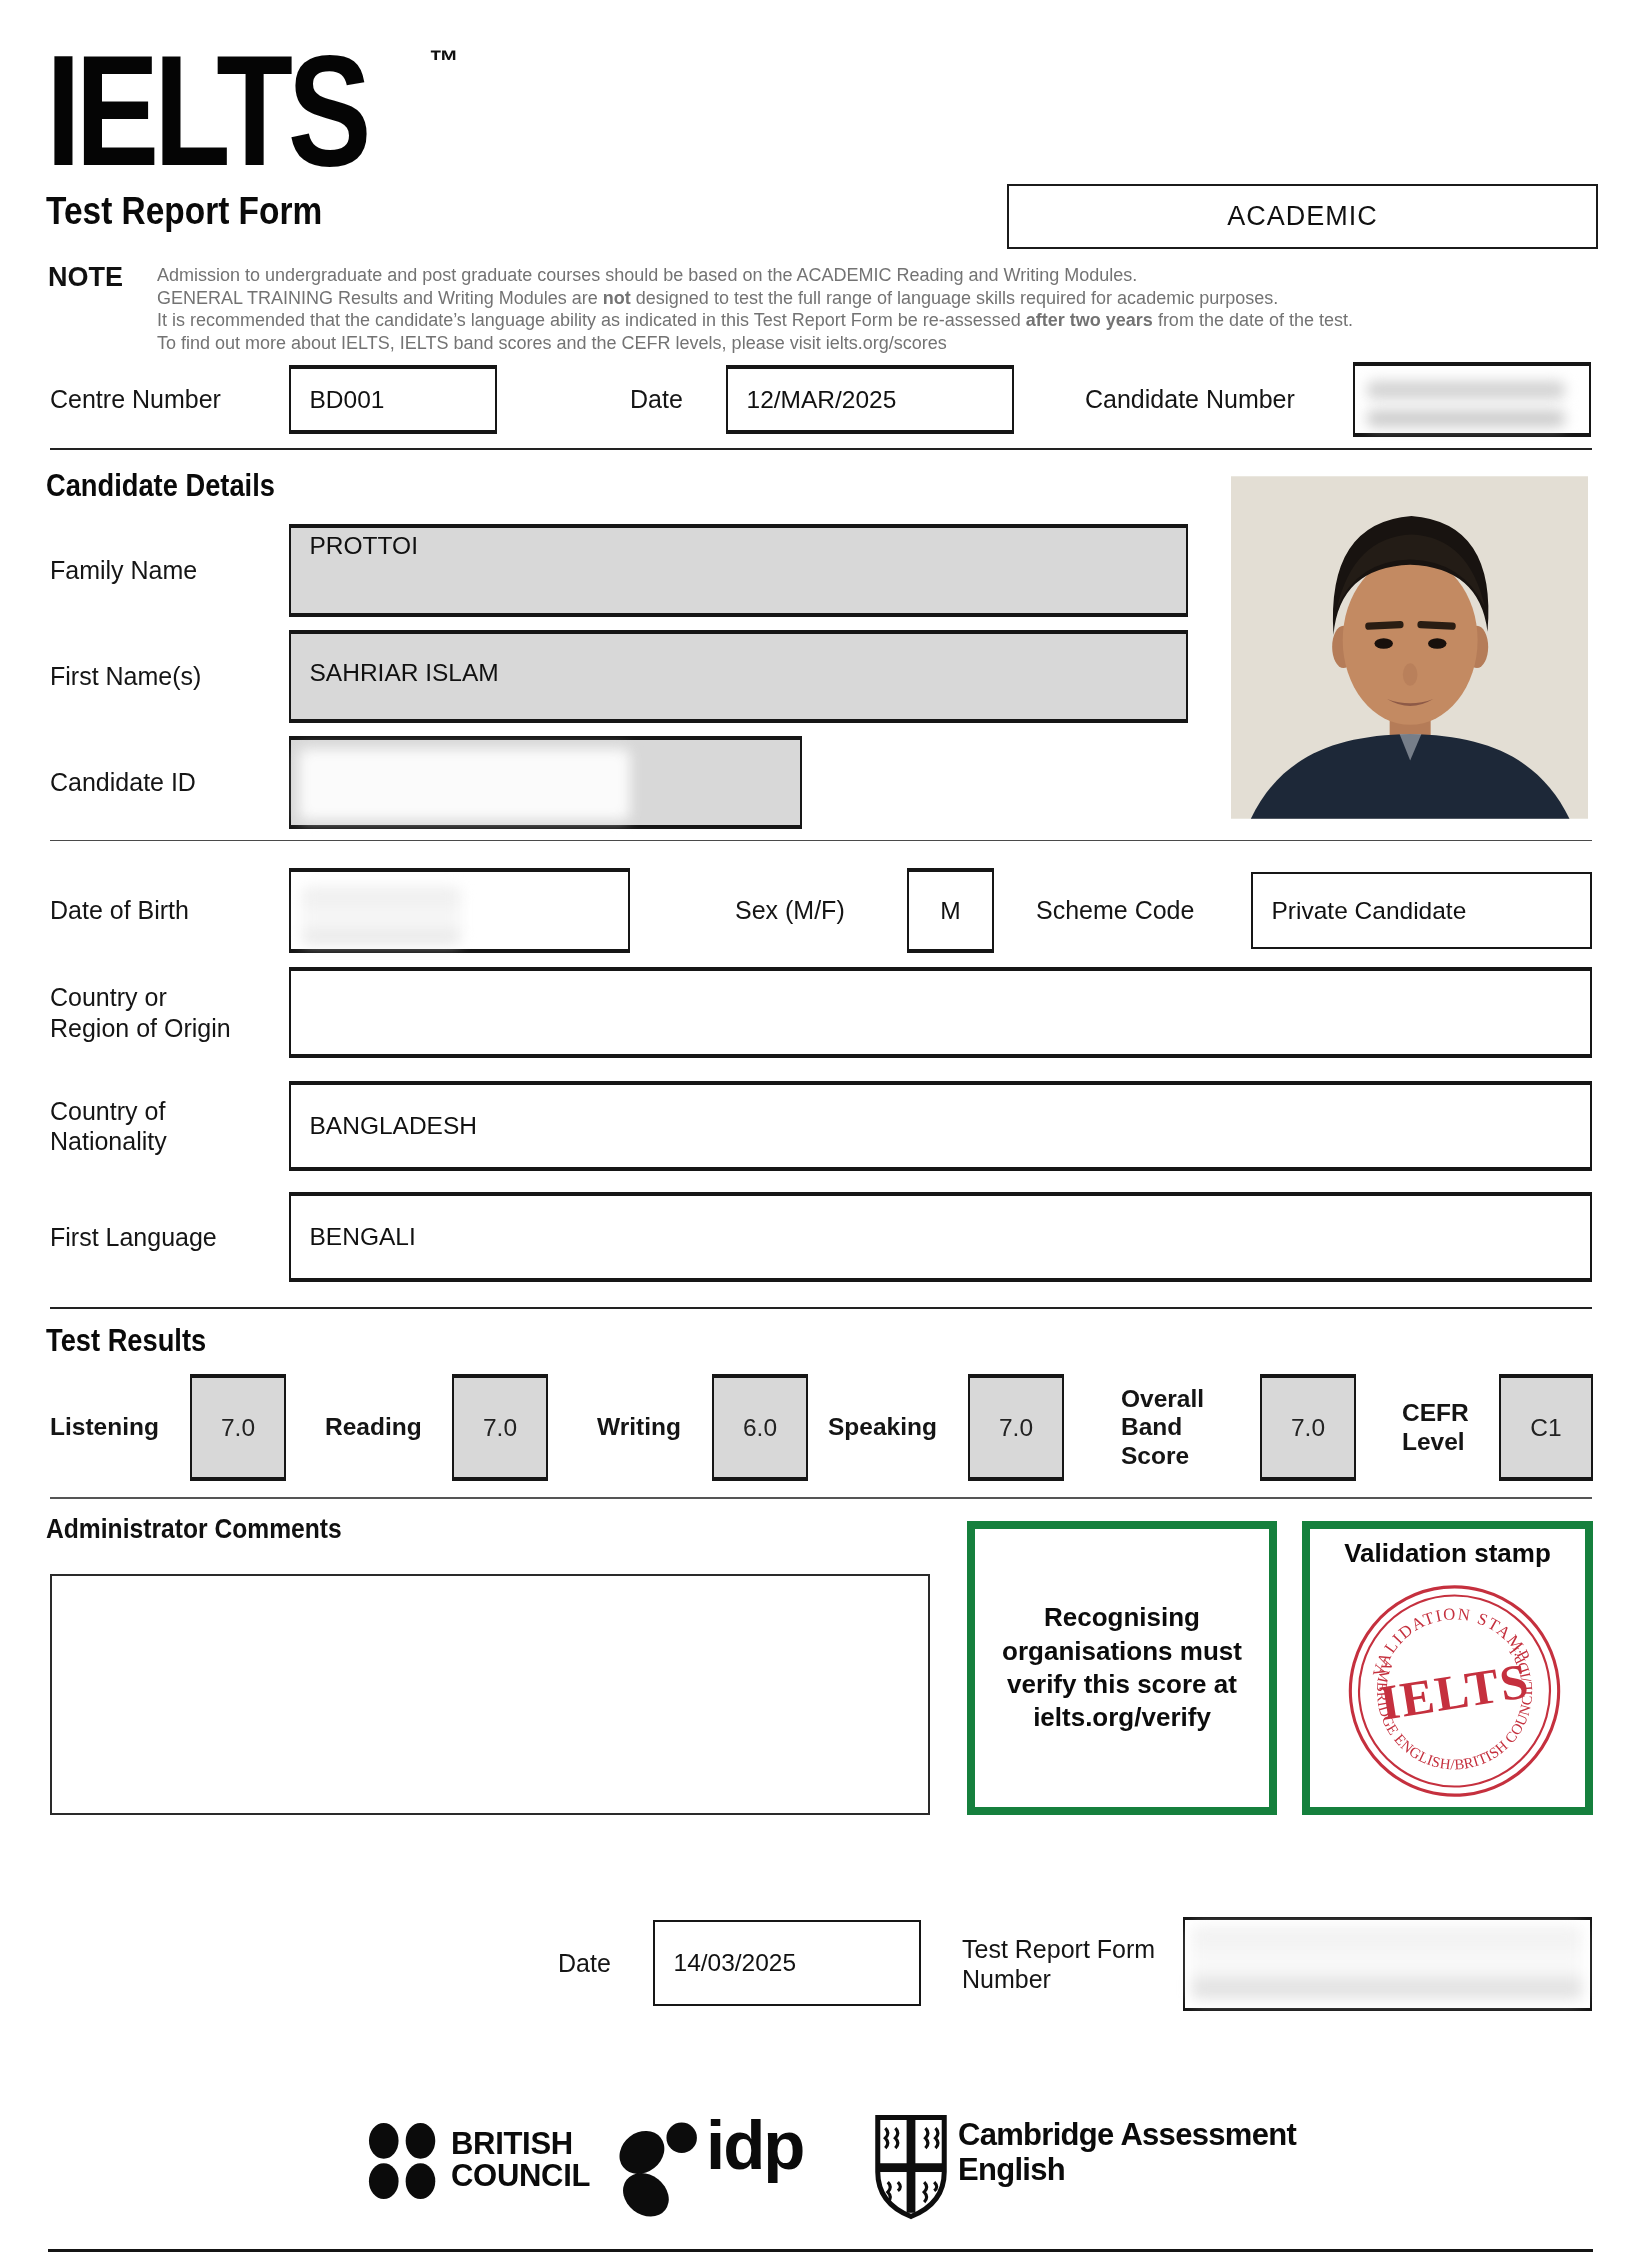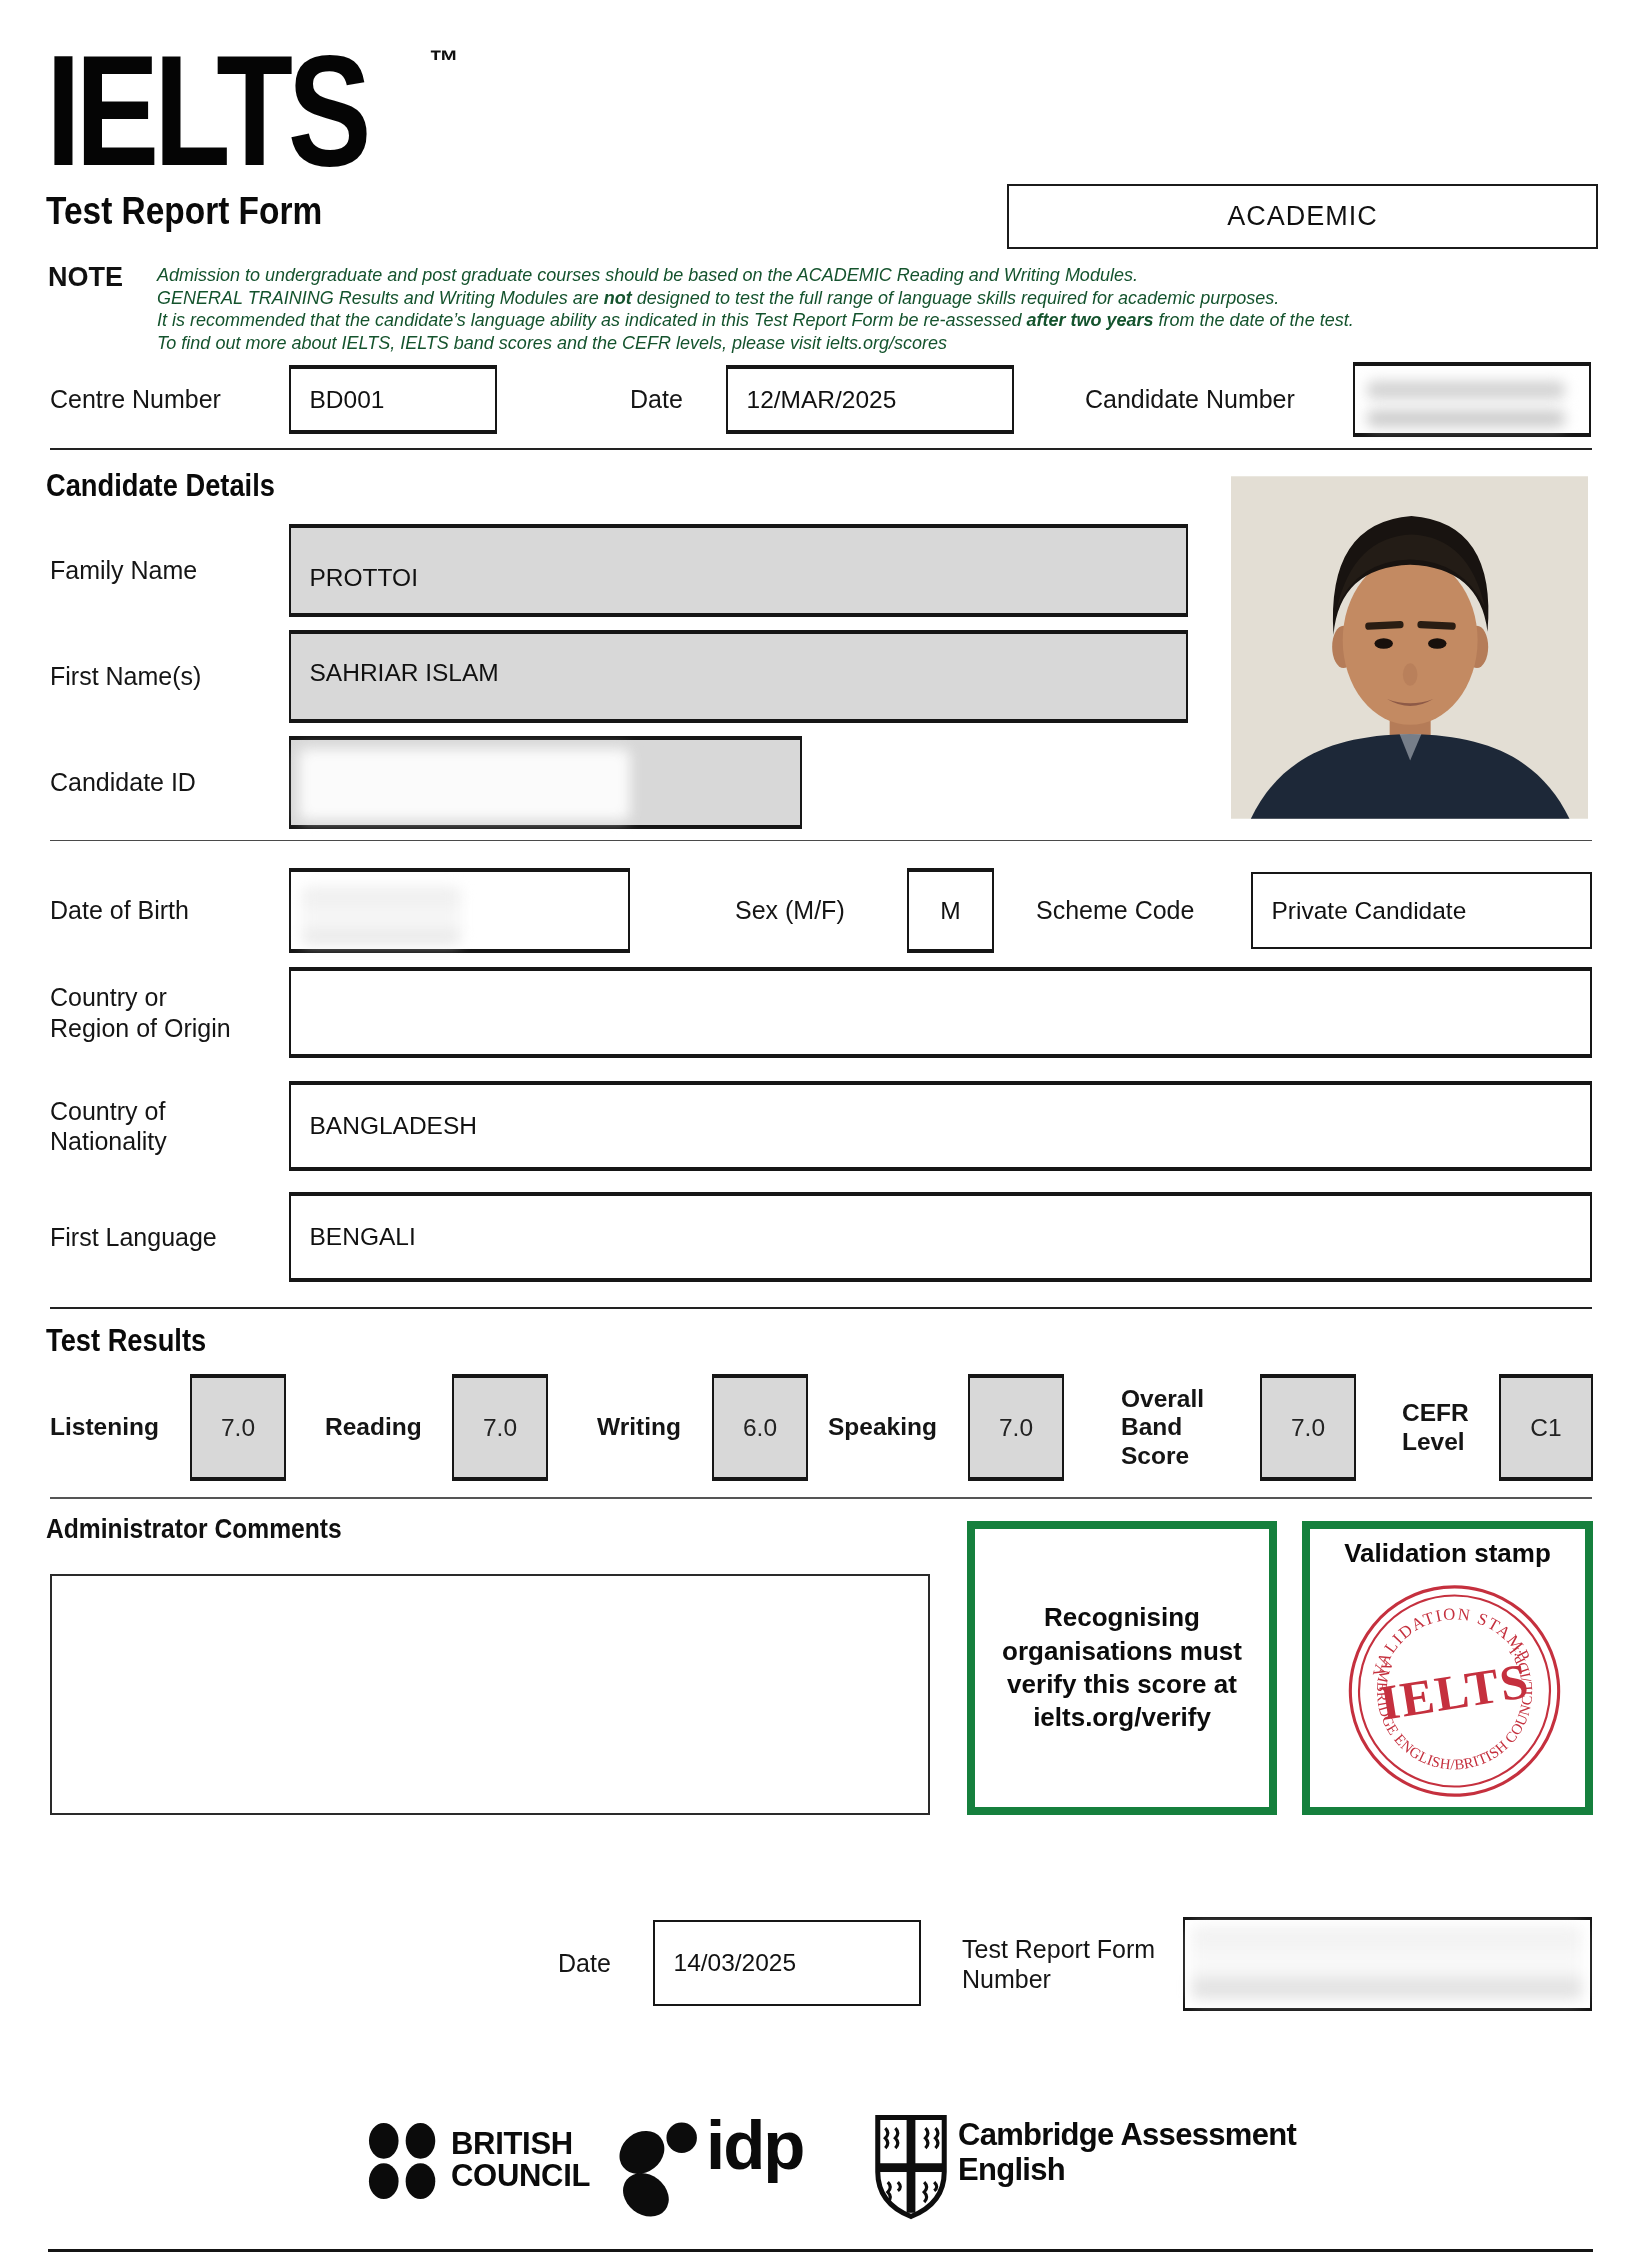--- a/index.html
+++ b/index.html
@@ -11,21 +11,21 @@
              display:inline-block;transform:scaleX(.80);transform-origin:0 0;color:#050505;}
   .tm{font-size:30px;font-weight:bold;}
   .form-title{font-size:38px;font-weight:bold;color:#0a0a0a;}
   .h1{font-size:31px;font-weight:bold;color:#0a0a0a;}
   .lbl{font-size:25px;color:#151515;display:flex;align-items:center;line-height:1.22;}
   .box{border:2px solid #161616;border-top-width:4px;border-bottom-width:4px;background:#fff;
        display:flex;align-items:center;padding:0 18.5px;font-size:24.5px;color:#111;box-sizing:border-box;}
   .graybox{background:#d8d8d8;}
   .scorebox{justify-content:center;padding:8px;font-size:24.5px;color:#222;}
   .divider{background:#222;}
-  .note-text{font-style:italic;font-size:18px;line-height:1.25;color:#14532d;width:1442px;}
+  .note-text{font-size:18px;line-height:1.25;color:#737373;width:1442px;}
   .note-text .b{font-weight:bold;}
   .academic-box{border:2.6px solid #1b1b1b;display:flex;align-items:center;justify-content:center;
                 font-size:27px;letter-spacing:1px;color:#101010;}
   .panel{border:8px solid #15803d;box-sizing:border-box;background:#fff;}
   .verify-text{font-size:26px;font-weight:bold;text-align:center;line-height:1.28;color:#0c0c0c;}
   .stamp-title{font-size:26px;font-weight:bold;text-align:center;color:#0a0a0a;}
   .blur-smudge{position:absolute;filter:blur(6.6px);border-radius:6.6px;}
   .bc-text{font-size:31px;font-weight:bold;line-height:1.02;letter-spacing:-0.3px;color:#0b0b0b;}
   .idp-text{font-size:69px;font-weight:bold;letter-spacing:-2px;color:#0b0b0b;line-height:1;}
   .cam-text{font-size:31px;font-weight:bold;line-height:1.12;letter-spacing:-0.7px;color:#0b0b0b;}
@@ -89,21 +89,21 @@
       <rect x="203" y="220" width="58" height="11" rx="5" fill="#2a1d13" transform="rotate(-3 232 225)"></rect>
       <rect x="282" y="220" width="58" height="11" rx="5" fill="#2a1d13" transform="rotate(3 311 225)"></rect>
       <ellipse cx="231" cy="253" rx="14" ry="8" fill="#18100c"></ellipse>
       <ellipse cx="312" cy="253" rx="14" ry="8" fill="#18100c"></ellipse>
       <ellipse cx="271" cy="300" rx="11" ry="17" fill="#b57c58" opacity="0.7"></ellipse>
       <path d="M236,337 Q271,350 306,337 Q271,358 236,337 Z" fill="#8e5a47"></path>
     </svg>
   </div>
 
   <div class="abs lbl" style="left:50px;top:524px;height:93px;">Family Name</div>
-  <div class="abs box graybox" style="left:289px;top:524px;width:899px;height:93px;align-items:flex-start;padding-top:36px;">
+  <div class="abs box graybox" style="left:289px;top:524px;width:899px;height:93px;align-items:flex-start;padding-top:4px;">
     <span>PROTTOI</span>
   </div>
 
   <div class="abs lbl" style="left:50px;top:630px;height:93px;">First Name(s)</div>
   <div class="abs box graybox" style="left:289px;top:630px;width:899px;height:93px;align-items:flex-start;padding-top:25px;">
     <span>SAHRIAR ISLAM</span>
   </div>
 
   <div class="abs lbl" style="left:50px;top:736px;height:93px;">Candidate ID</div>
   <div class="abs box graybox" style="left:289px;top:736px;width:513px;height:93px;padding:0;">

